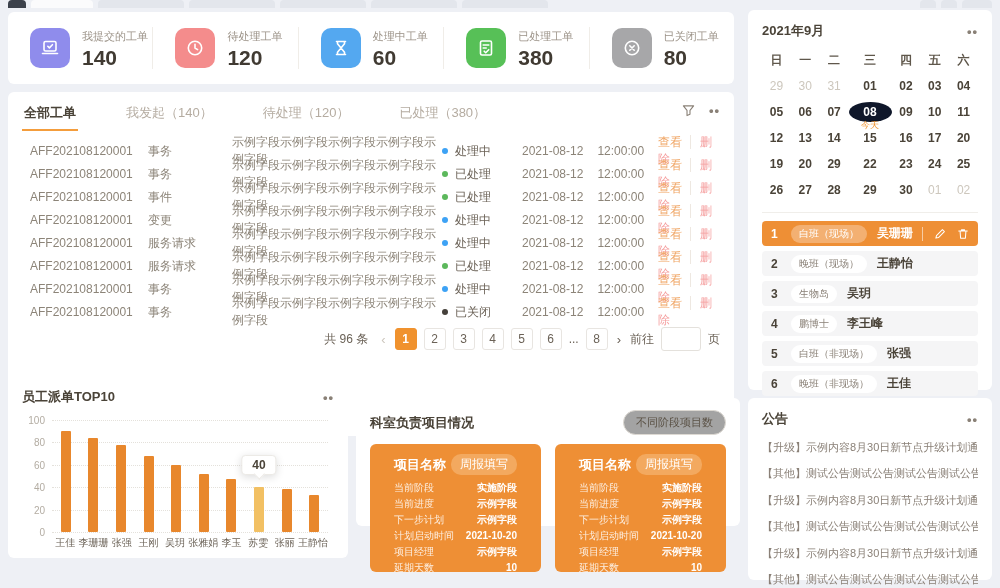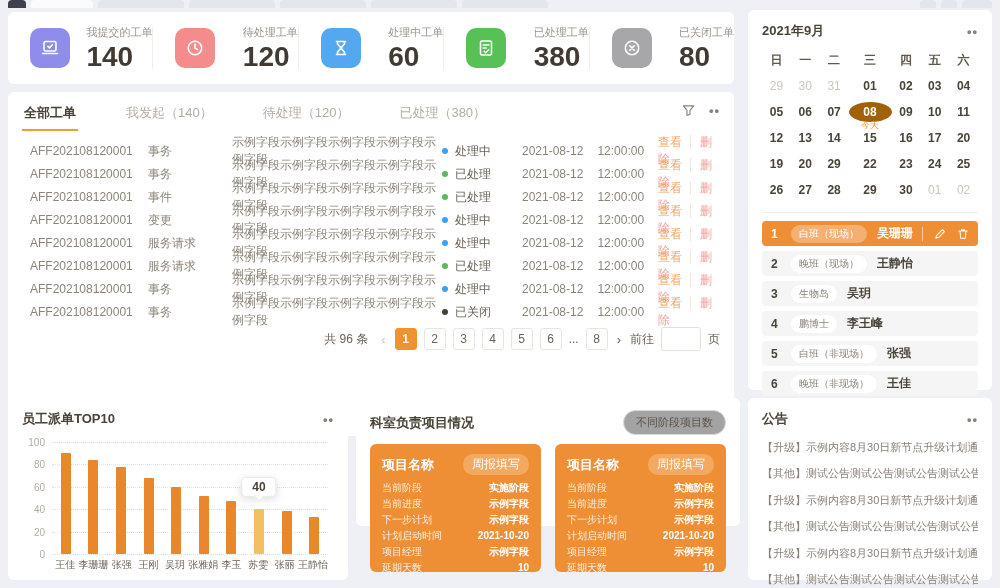--- a/index.html
+++ b/index.html
@@ -17,28 +17,28 @@
   .tabstrip { position:absolute; top:0; left:0; right:0; height:8px; display:flex; gap:5px; padding:0 8px; }
   .chip { height:8px; border-radius:4px 4px 0 0; flex:none; }
   .chip.dark { width:18px; background:#3c414b; }
   .chip.white { width:62px; background:#fbfbfc; }
   .chip.gray { width:86px; background:#e3e6ec; }
   .chip.sm { width:16px; background:#e3e6ec; }
   .tstrip-spacer { flex:1; }
 
   
   .stats { left:8px; top:12px; width:726px; height:72px; display:flex; align-items:center; }
-  .stat { flex:1; display:flex; align-items:center; gap:12px; padding-left:22px; height:42px; border-left:1px solid #f0ede8;justify-content:space-between; }
+  .stat { flex:1; display:flex; align-items:center; gap:12px; padding-left:22px; height:42px; border-left:1px solid #f0ede8; }
   .stat:first-child { border-left:none; }
   .s-icon { width:40px; height:40px; border-radius:10px; display:flex; align-items:center; justify-content:center; flex:none; }
   .s-icon svg { width:22px; height:22px; }
   .i0 { background:#8f8cec; } .i1 { background:#f48c8c; } .i2 { background:#54a8f0; }
   .i3 { background:#57c057; } .i4 { background:#a7a7a9; }
   .s-label { font-size:11px; color:#9b9287; margin-bottom:3px; }
-  .s-value { font-size:28px; font-weight:bold; color:#403a32; line-height:1; }
+  .s-value { font-size:21px; font-weight:bold; color:#403a32; line-height:1; }
 
   
   .table-card { left:8px; top:92px; width:726px; height:344px; padding:10px 14px; }
   .tabs { display:flex; align-items:flex-start; gap:46px; height:32px; }
   .tab { font-size:13px; color:#b5aca1; cursor:pointer; padding:2px 2px 7px; }
   .tab.active { color:#4a4338; font-weight:bold; border-bottom:2px solid #f49d3c; }
   .tab-actions { margin-left:auto; display:flex; gap:14px; align-items:center; padding-top:2px; }
   .dots { color:#8a8177; font-size:13px; font-weight:bold; letter-spacing:1px; cursor:pointer; line-height:1; }
   .thead, .trow { display:grid; grid-template-columns:118px 84px 210px 80px 136px 1fr; align-items:center; padding:0 8px; font-size:12px; }
   .thead { height:27px; background:#f9f9f8; color:#5f574b; font-weight:bold; border-radius:2px; }
@@ -58,50 +58,50 @@
   .goto-input { width:40px; height:24px; border:1px solid #e4e1dc; border-radius:3px; outline:none; font-size:12px; text-align:center; }
 
   
   .cal-card { left:748px; top:10px; width:244px; height:380px; padding:12px 14px; }
   .card-head { display:flex; align-items:center; justify-content:space-between; }
   .card-title { font-size:13px; font-weight:bold; color:#4a4338; }
   .cal-grid { display:grid; grid-template-columns:repeat(7,1fr); margin-top:7px; }
   .cwd { height:26px; line-height:26px; text-align:center; font-size:12px; font-weight:bold; color:#5f574b; }
   .cday { height:26px; line-height:26px; text-align:center; font-size:12px; font-weight:bold; color:#4a4338; position:relative; cursor:pointer; }
   .cday.muted { color:#cdc7bd; font-weight:normal; }
-  .tcirc { display:inline-block; width:43px; height:20px; line-height:20px; border-radius:50%; background:#a16207; color:#fff; }
+  .tcirc { display:inline-block; width:43px; height:20px; line-height:20px; border-radius:50%; background:#0f172a; color:#fff; }
   .today-label { position:absolute; left:0; right:0; top:21px; font-size:9px; line-height:10px; color:#f0922e; font-weight:normal; z-index:2; }
   .cal-divider { border-top:1px solid #f0eeea; margin:9px 0 8px; }
   .shift { display:flex; align-items:center; height:25px; background:#f5f5f6; border-radius:4px; margin-bottom:5px; padding:0 9px; font-size:12px; color:#4a4338; }
   .shift-num { width:20px; font-weight:bold; flex:none; }
   .sbadge { background:#fff; border-radius:9px; padding:2px 8px; font-size:10px; color:#8a8177; margin-right:10px; white-space:nowrap; flex:none; }
   .shift-name { font-weight:bold; white-space:nowrap; }
   .shift.active { background:#ee8f35; color:#fff; }
   .shift.active .sbadge { background:rgba(255,255,255,.3); color:#fff; }
   .shift-icons { margin-left:auto; display:flex; align-items:center; gap:11px; border-left:1px solid rgba(255,255,255,.55); padding-left:11px; height:14px; }
   .shift-icons svg { cursor:pointer; display:block; }
 
   
-  .chart-card { left:8px; top:398px; width:340px; height:182px; padding:12px 14px; }
+  .chart-card { left:8px; top:376px; width:340px; height:182px; padding:12px 14px; }
   .plot { position:relative; height:112px; margin:14px 6px 0 30px; }
   .gl { position:absolute; left:0; right:0; border-top:1px dotted #e4e1db; }
   .ylab { position:absolute; right:calc(100% + 7px); transform:translateY(-50%); font-size:10px; color:#b3aca2; }
   .cols { position:absolute; left:0; right:0; top:0; bottom:0; display:flex; }
   .bcol { flex:1; position:relative; }
   .bar { position:absolute; bottom:0; left:50%; transform:translateX(-50%); width:10px; background:#e8872c; border-radius:1px; }
   .xlabels { display:flex; margin:4px 6px 0 30px; }
   .xlab { flex:1; text-align:center; font-size:10px; color:#6b6257; white-space:nowrap; }
   .btooltip { position:absolute; left:50%; transform:translateX(-50%); background:#fff; border:1px solid #eceae6; border-radius:4px; padding:2px 10px; font-size:12px; font-weight:bold; color:#4a4338; box-shadow:0 2px 8px rgba(0,0,0,.14); white-space:nowrap; z-index:3; }
   .btooltip:after { content:""; position:absolute; left:50%; bottom:-4px; transform:translateX(-50%) rotate(45deg); width:7px; height:7px; background:#fff; border-right:1px solid #eceae6; border-bottom:1px solid #eceae6; }
 
   
   .proj-card { left:356px; top:398px; width:384px; height:128px; padding:12px 14px; }
   .proj-btn { border:1px solid #ddd9d3; border-radius:13px; padding:4px 12px; font-size:11px; color:#5a5145; background:#a3a3a3; cursor:pointer; }
   .pcards { display:flex; gap:14px; margin-top:9px; }
-  .pcard { flex:1; background:#ee8f35; border-radius:6px; padding:10px 12px; color:#fff; height:128px; }
+  .pcard { flex:1; background:#ee8f35; border-radius:6px; padding:10px 24px; color:#fff; height:128px; }
   .pc-head { display:flex; justify-content:space-between; align-items:center; margin-bottom:5px; }
   .pc-name { font-size:13px; font-weight:bold; }
   .pc-badge { background:#f3a95f; border-radius:10px; padding:2px 9px; font-size:12px; cursor:pointer; }
   .pc-row { display:flex; justify-content:space-between; font-size:10px; line-height:16px; }
   .pc-label { color:rgba(255,255,255,.85); }
   .pc-val { font-weight:bold; }
 
   
   .ann-card { left:748px; top:398px; width:244px; height:182px; padding:12px 14px; }
   .ann-item { font-size:11px; color:#8a8077; margin-top:11.5px; white-space:nowrap; overflow:hidden; cursor:pointer; }

